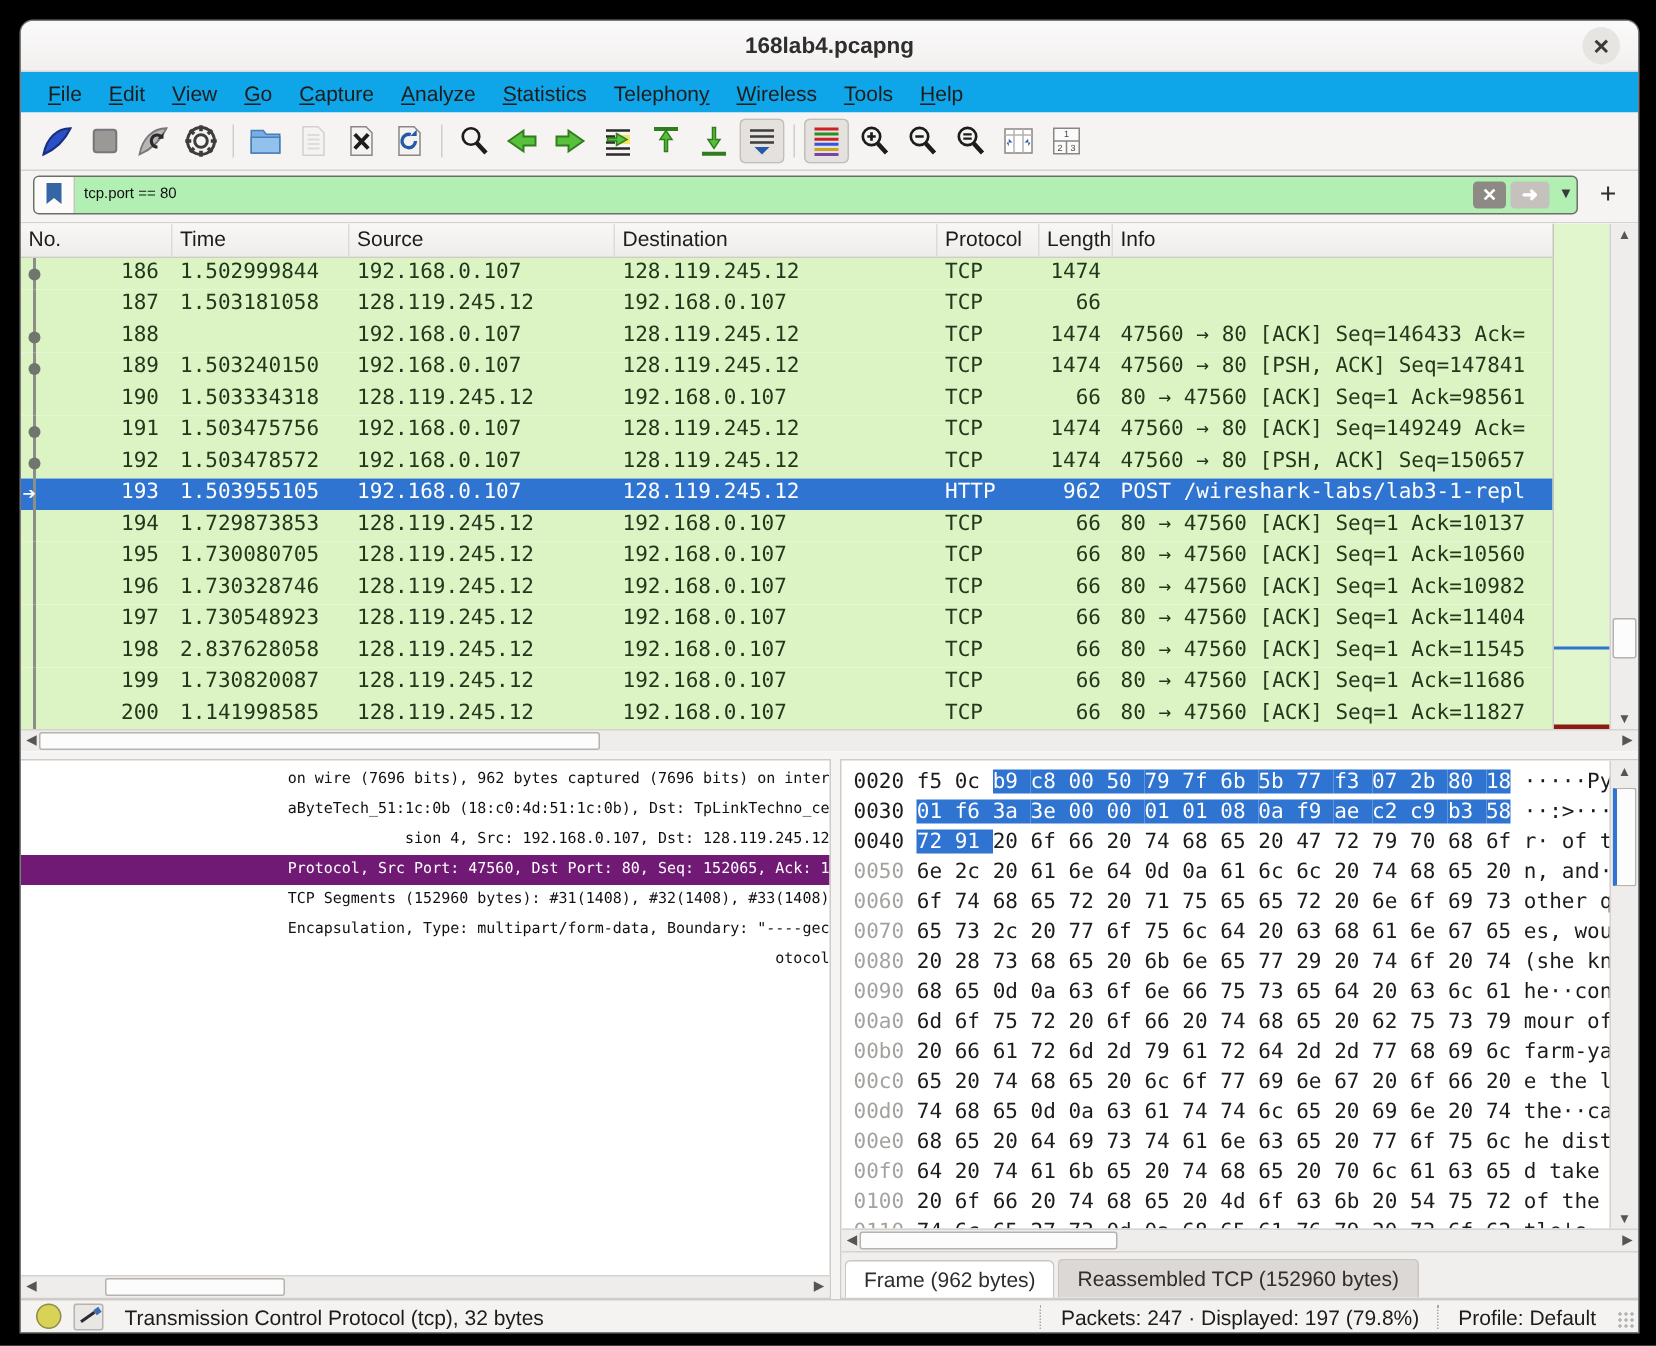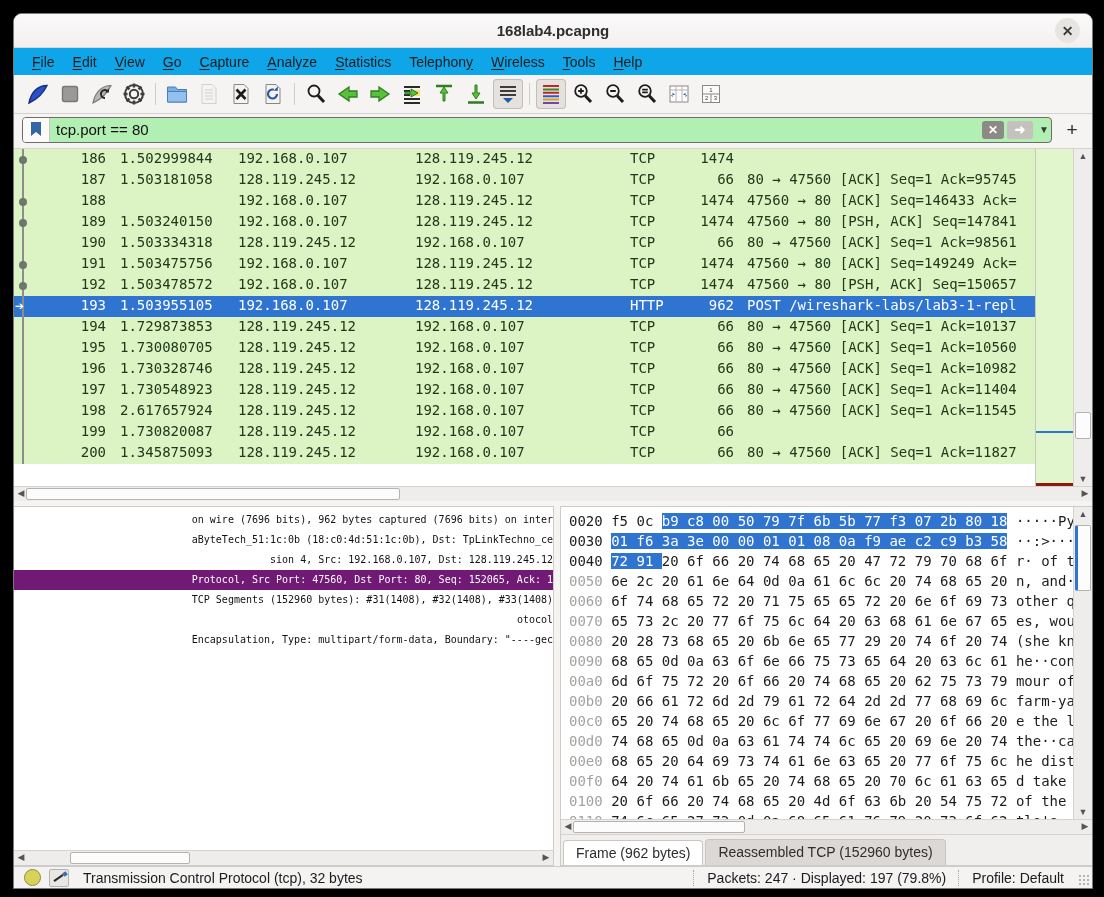--- a/index.html
+++ b/index.html
@@ -20,21 +20,21 @@
   .toolbar{height:38px;flex:0 0 38px;background:#f5f4f3;border-bottom:1px solid #d5d2cf;display:flex;align-items:center;padding-left:8px;}
   .tbtn{width:30px;height:30px;margin:0 1px;display:flex;align-items:center;justify-content:center;border-radius:4px;cursor:pointer;}
   .tbtn svg{display:block;}
   .tbtn.pressed{background:#e4e1de;box-shadow:inset 0 0 0 1px #c2bfbb;}
   .tbtn.disabled{opacity:.45;}
   .tsep{width:1px;height:22px;background:#d0cdc9;margin:0 5px;}
   
   .filterbar{height:31px;flex:0 0 31px;background:#f5f4f3;border-bottom:1px solid #d5d2cf;display:flex;align-items:center;padding:0 8px 3px 8px;}
   .filter-field{flex:1;height:24px;border:1px solid #6f6d6a;border-radius:4px;background:#b2efb2;display:flex;align-items:center;overflow:hidden;}
   .bookmark-btn{width:26px;height:24px;background:#fcfbfa;border-right:1px solid #c9c6c2;display:flex;align-items:center;justify-content:center;cursor:pointer;flex:0 0 26px;}
-  .filter-text{flex:1;font-size:15px;color:#111;padding-left:6px;white-space:nowrap;overflow:hidden;}
+  .filter-text{flex:1;font-size:10px;color:#111;padding-left:6px;white-space:nowrap;overflow:hidden;}
   .filter-clear{width:22px;height:18px;background:#8d8a86;border-radius:3px;margin-right:3px;display:flex;align-items:center;justify-content:center;color:#fff;font-size:12px;font-weight:bold;cursor:pointer;flex:0 0 22px;}
   .filter-apply{width:26px;height:18px;background:#c5c2be;border-radius:3px;margin-right:4px;display:flex;align-items:center;justify-content:center;color:#fff;font-size:13px;font-weight:bold;cursor:pointer;flex:0 0 26px;}
   .filter-caret{width:14px;color:#3a3a3a;font-size:10px;text-align:center;cursor:pointer;flex:0 0 14px;}
   .filter-add{width:24px;text-align:center;font-size:19px;color:#2e2e2e;margin-left:8px;cursor:pointer;}
   
   .plist{flex:0 0 352px;height:352px;position:relative;background:#fff;display:flex;flex-direction:column;overflow:hidden;}
   .plist-head{height:22px;flex:0 0 22px;display:flex;background:linear-gradient(#f8f7f6,#eeedeb);border-bottom:1px solid #cfccc8;font-size:14px;color:#1c1c1c;}
   .ph-cell{padding:2px 4px 0 5px;border-right:1px solid #dedbd7;white-space:nowrap;overflow:hidden;box-sizing:border-box;cursor:pointer;}
   .plist-rows{flex:1;overflow:hidden;margin-right:56px;font-family:"DejaVu Sans Mono",monospace;font-size:14px;color:#21381c;}
   .prow{height:21px;display:flex;background:#dcf4c3;white-space:nowrap;cursor:pointer;}
@@ -281,20 +281,29 @@
       </span>
       <span class="filter-text">tcp.port == 80</span>
       <span class="filter-clear">✕</span>
       <span class="filter-apply">➜</span>
       <span class="filter-caret">▼</span>
     </div>
     <span class="filter-add">+</span>
   </div>
 
   <div class="plist">
+    <div class="plist-head" id="plhead">
+        <div class="ph-cell" style="flex: 0 0 101px; width: 101px;">No.</div>
+        <div class="ph-cell" style="flex: 0 0 118px; width: 118px;">Time</div>
+        <div class="ph-cell" style="flex: 0 0 177px; width: 177px;">Source</div>
+        <div class="ph-cell" style="flex: 0 0 215px; width: 215px;">Destination</div>
+        <div class="ph-cell" style="flex: 0 0 68px; width: 68px;">Protocol</div>
+        <div class="ph-cell" style="flex: 0 0 49px; width: 49px;">Length</div>
+        <div class="ph-cell" style="flex: 1 1 auto;">Info</div>
+      </div>
     <div class="plist-rows" id="plrows">
         <div class="prow">
           <div class="gut">
             <span class="gline"></span>
             <span class="gdot"></span>
           </div>
           <div class="pc num" style="flex: 0 0 75px;">186</div>
           <div class="pc" style="flex: 0 0 118px;">1.502999844</div>
           <div class="pc" style="flex: 0 0 177px;">192.168.0.107</div>
           <div class="pc" style="flex: 0 0 215px;">128.119.245.12</div>
@@ -304,21 +313,20 @@
         <div class="prow">
           <div class="gut">
             <span class="gline"></span>
           </div>
           <div class="pc num" style="flex: 0 0 75px;">187</div>
           <div class="pc" style="flex: 0 0 118px;">1.503181058</div>
           <div class="pc" style="flex: 0 0 177px;">128.119.245.12</div>
           <div class="pc" style="flex: 0 0 215px;">192.168.0.107</div>
           <div class="pc" style="flex: 0 0 68px;">TCP</div>
           <div class="pc len" style="flex: 0 0 49px;">66</div>
-          <div class="pc info">80 → 47560 [ACK] Seq=1 Ack=95745</div>
         </div>
         <div class="prow">
           <div class="gut">
             <span class="gline"></span>
             <span class="gdot"></span>
           </div>
           <div class="pc num" style="flex: 0 0 75px;">188</div>
           <div class="pc" style="flex: 0 0 118px; margin-top: 22px;">1.503237234</div>
           <div class="pc" style="flex: 0 0 177px;">192.168.0.107</div>
           <div class="pc" style="flex: 0 0 215px;">128.119.245.12</div>
@@ -436,44 +444,45 @@
           <div class="pc" style="flex: 0 0 215px;">192.168.0.107</div>
           <div class="pc" style="flex: 0 0 68px;">TCP</div>
           <div class="pc len" style="flex: 0 0 49px;">66</div>
           <div class="pc info">80 → 47560 [ACK] Seq=1 Ack=11404</div>
         </div>
         <div class="prow">
           <div class="gut">
             <span class="gline"></span>
           </div>
           <div class="pc num" style="flex: 0 0 75px;">198</div>
-          <div class="pc" style="flex: 0 0 118px;">2.617657924</div>
+          <div class="pc" style="flex: 0 0 118px;">2.837628058</div>
           <div class="pc" style="flex: 0 0 177px;">128.119.245.12</div>
           <div class="pc" style="flex: 0 0 215px;">192.168.0.107</div>
           <div class="pc" style="flex: 0 0 68px;">TCP</div>
           <div class="pc len" style="flex: 0 0 49px;">66</div>
           <div class="pc info">80 → 47560 [ACK] Seq=1 Ack=11545</div>
         </div>
         <div class="prow">
           <div class="gut">
             <span class="gline"></span>
           </div>
           <div class="pc num" style="flex: 0 0 75px;">199</div>
           <div class="pc" style="flex: 0 0 118px;">1.730820087</div>
           <div class="pc" style="flex: 0 0 177px;">128.119.245.12</div>
           <div class="pc" style="flex: 0 0 215px;">192.168.0.107</div>
           <div class="pc" style="flex: 0 0 68px;">TCP</div>
           <div class="pc len" style="flex: 0 0 49px;">66</div>
+          <div class="pc info">80 → 47560 [ACK] Seq=1 Ack=11686</div>
         </div>
         <div class="prow">
           <div class="gut">
             <span class="gline"></span>
           </div>
           <div class="pc num" style="flex: 0 0 75px;">200</div>
-          <div class="pc" style="flex: 0 0 118px;">1.345875093</div>
+          <div class="pc" style="flex: 0 0 118px;">1.141998585</div>
           <div class="pc" style="flex: 0 0 177px;">128.119.245.12</div>
           <div class="pc" style="flex: 0 0 215px;">192.168.0.107</div>
           <div class="pc" style="flex: 0 0 68px;">TCP</div>
           <div class="pc len" style="flex: 0 0 49px;">66</div>
           <div class="pc info">80 → 47560 [ACK] Seq=1 Ack=11827</div>
         </div>
       </div>
     <div class="minimap">
       <div class="sel-line"></div>
       <div class="err-line"></div>
@@ -493,22 +502,22 @@
   <div class="splitter"></div>
 
   <div class="bottom">
     <div class="details-pane">
       <div class="details-lines" id="dlines">
           <div class="dline">on wire (7696 bits), 962 bytes captured (7696 bits) on inter</div>
           <div class="dline">aByteTech_51:1c:0b (18:c0:4d:51:1c:0b), Dst: TpLinkTechno_ce</div>
           <div class="dline">sion 4, Src: 192.168.0.107, Dst: 128.119.245.12</div>
           <div class="dline selected">Protocol, Src Port: 47560, Dst Port: 80, Seq: 152065, Ack: 1</div>
           <div class="dline">TCP Segments (152960 bytes): #31(1408), #32(1408), #33(1408)</div>
+          <div class="dline">Encapsulation, Type: multipart/form-data, Boundary: "----gec</div>
           <div class="dline">otocol</div>
-          <div class="dline">Encapsulation, Type: multipart/form-data, Boundary: "----gec</div>
         </div>
       <div class="hscroll">
         <div class="arr left" style="left:0;">◀</div>
         <div class="thumb" style="left:56px;width:118px;"></div>
         <div class="arr right">▶</div>
       </div>
     </div>
 
     <div class="vsplit"></div>
 

